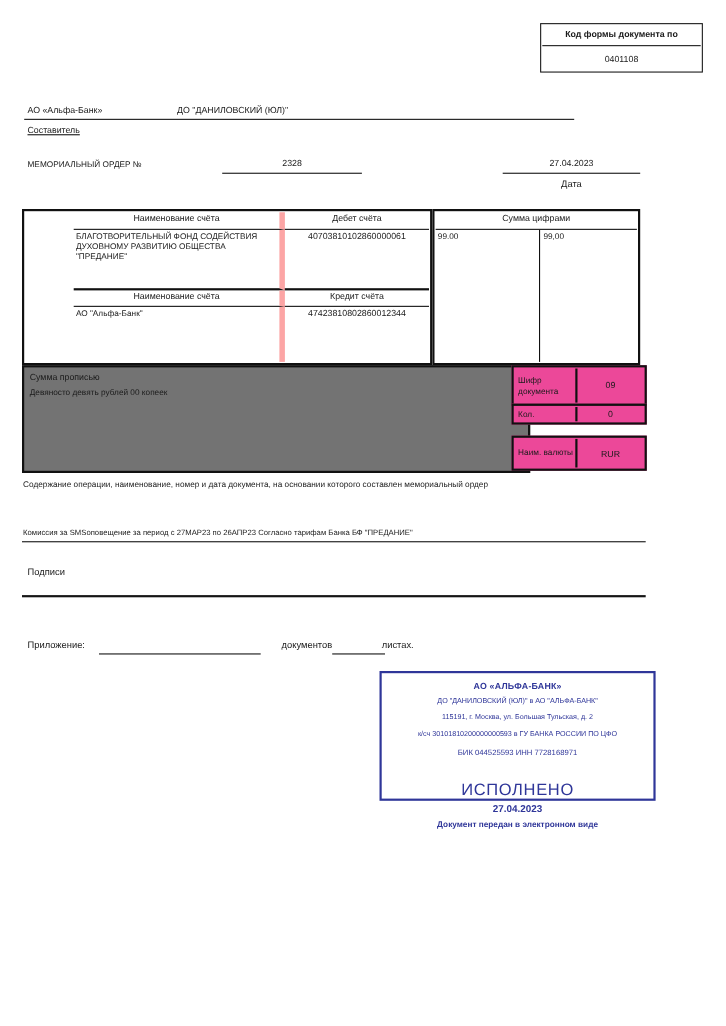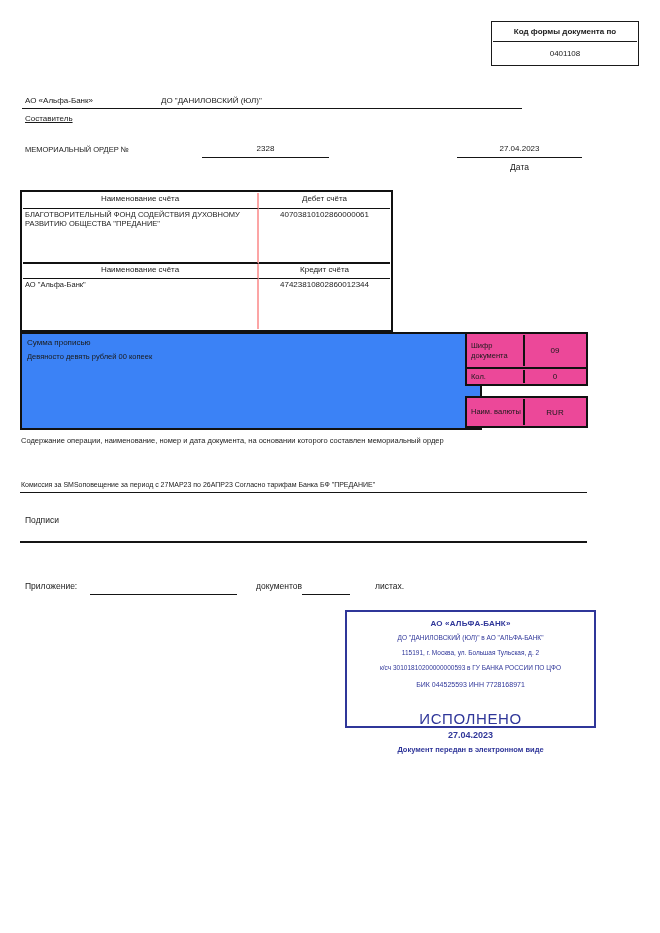--- a/index.html
+++ b/index.html
@@ -25,35 +25,35 @@
   .number-rule { left:200px; top:155px; width:127px; }
   .order-date { left:455px; top:141px; width:125px; text-align:center; }
   .date-rule { left:455px; top:155px; width:125px; }
   .date-label { left:455px; top:159px; width:125px; text-align:center; font-size:8.5px; }
 
   
   .tbl-left { position:absolute; left:18px; top:188px; width:373px; height:142px; border:2px solid #111;
               display:grid; grid-template-columns:236px 1fr; grid-template-rows:16px 55px 15px 1fr; background:#fff; }
   .cell { font-size:8px; overflow:hidden; }
   .cell.hdr { text-align:center; padding-top:1px; }
-  .cell.rb { border-right:2px solid #fca5a5; }
+  .cell.rb { border-right:5px solid #fca5a5;margin-left:44px; }
   .cell.bb15 { border-bottom:1.5px solid #111; }
   .cell.bb2 { border-bottom:2px solid #111; }
   .cell.name { font-size:7.5px; line-height:1.2; padding:1px 2px; white-space:normal; }
   .cell.acct { text-align:center; padding-top:1px; }
 
   
   .tbl-sum { position:absolute; left:391px; top:188px; width:189px; height:142px; border:2px solid #111;
              display:grid; grid-template-columns:95px 1fr; grid-template-rows:16px 1fr; background:#fff; }
   .sum-h { grid-column:1 / 3; text-align:center; font-size:8px; border-bottom:1.5px solid #111; padding-top:1px; }
   .sum-a { border-right:1.5px solid #111; font-size:7.5px; padding:1px 2px; }
   .sum-b { font-size:7.5px; padding:1px 3px; }
 
   
-  .words-box { position:absolute; left:18px; top:330px; width:462px; height:98px; border:2px solid #111; padding:3px 4px; background:#3b82f6; }
+  .words-box { position:absolute; left:18px; top:330px; width:462px; height:98px; border:2px solid #111; padding:3px 4px; background:#737373; }
   .words-label { font-size:8px; }
   .words-text { font-size:7.5px; margin-top:3px; }
 
   
   .sbox { position:absolute; left:463px; width:123px; border:2px solid #111; display:flex; background:#ec4899; }
   .sbox1 { top:330px; height:37px; }
   .sbox2 { top:365px; height:19px; }
   .sbox3 { top:394px; height:32px; }
   .sbox-label { width:57px; border-right:2px solid #111; display:flex; align-items:center; padding-left:3px; font-size:7.5px; line-height:1.25; white-space:normal; }
   .sbox-value { flex:1; display:flex; align-items:center; justify-content:center; font-size:8px; }
@@ -62,21 +62,21 @@
   .commission { left:18px; top:478px; font-size:7px; }
   .commission-rule { left:18px; top:490px; width:567px; }
 
   .signatures { left:22px; top:512px; font-size:8.5px; }
   .signature-rule { left:18px; top:539px; width:567px; border-top:2px solid #151515; }
 
   .attach-label { left:22px; top:578px; font-size:8.5px; }
   .attach-rule1 { left:88px; top:592px; width:147px; }
   .attach-docs { left:253px; top:578px; font-size:8.5px;text-align:right; }
   .attach-rule2 { left:300px; top:592px; width:48px; }
-  .attach-sheets { left:372px; top:578px; font-size:8.5px;text-align:right; }
+  .attach-sheets { left:344px; top:578px; font-size:8.5px;text-align:right; }
 
   
   .stamp { position:absolute; left:343px; top:608px; width:251px; height:118px; border:2px solid #2f3699; color:#2f3699; text-align:center; padding-top:6px; background:#fff; }
   .s-bank { font-size:8px; font-weight:bold; letter-spacing:.2px; }
   .s-branch { font-size:6.5px; margin-top:4px; }
   .s-address { font-size:6.5px; margin-top:6px; }
   .s-corr { font-size:6.5px; margin-top:6px; }
   .s-bik { font-size:7px; margin-top:8px; }
   .s-status { font-size:15px; font-weight:normal; margin-top:20px; letter-spacing:.6px; }
   .s-date { font-size:9px; font-weight:600; margin-top:1px; }
@@ -108,20 +108,25 @@
     <div class="cell hdr rb bb15">Наименование счёта</div>
     <div class="cell hdr bb15">Дебет счёта</div>
     <div class="cell name rb bb2">БЛАГОТВОРИТЕЛЬНЫЙ ФОНД СОДЕЙСТВИЯ ДУХОВНОМУ РАЗВИТИЮ ОБЩЕСТВА "ПРЕДАНИЕ"</div>
     <div class="cell acct bb2">40703810102860000061</div>
     <div class="cell hdr rb bb15">Наименование счёта</div>
     <div class="cell hdr bb15">Кредит счёта</div>
     <div class="cell name rb">АО "Альфа-Банк"</div>
     <div class="cell acct">47423810802860012344</div>
   </div>
 
+  <div class="tbl-sum">
+    <div class="sum-h">Сумма цифрами</div>
+    <div class="sum-a">99.00</div>
+    <div class="sum-b">99,00</div>
+  </div>
 
   <div class="words-box">
     <div class="words-label">Сумма прописью</div>
     <div class="words-text">Девяносто девять рублей 00 копеек</div>
   </div>
 
   <div class="sbox sbox1">
     <div class="sbox-label">Шифр документа</div>
     <div class="sbox-value">09</div>
   </div>

